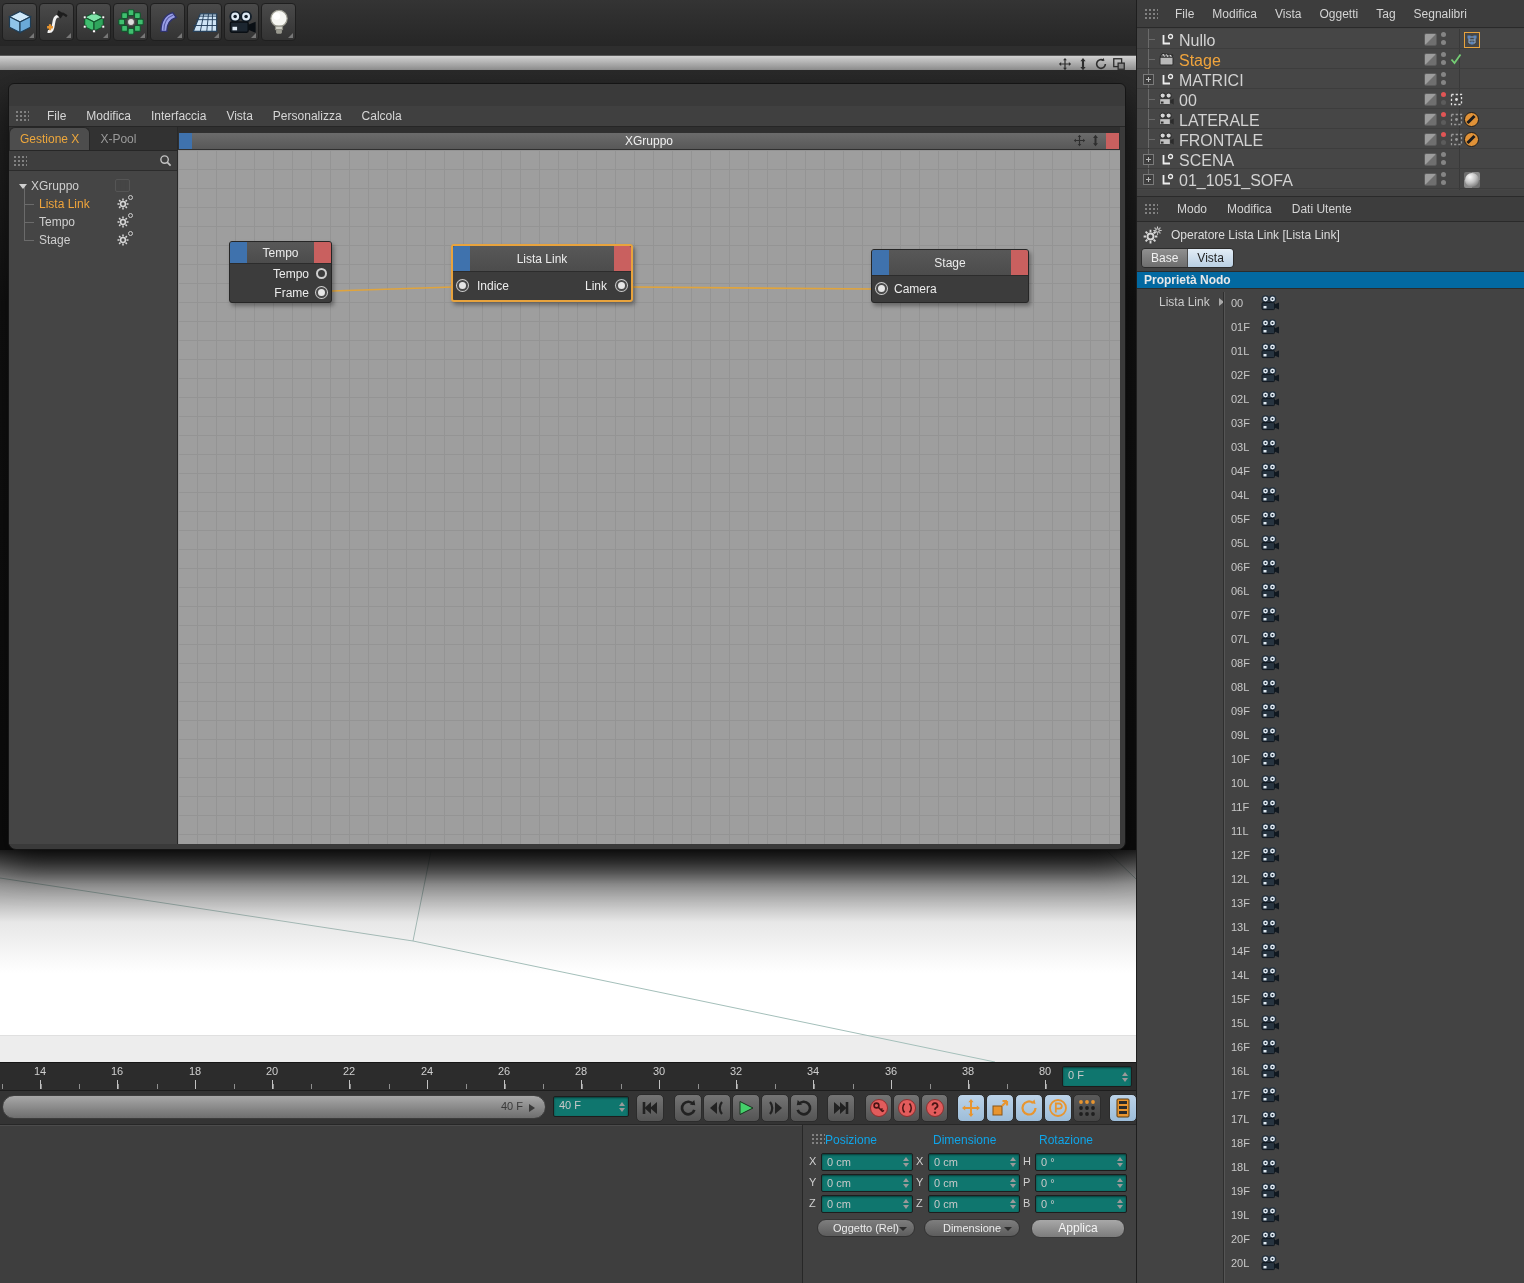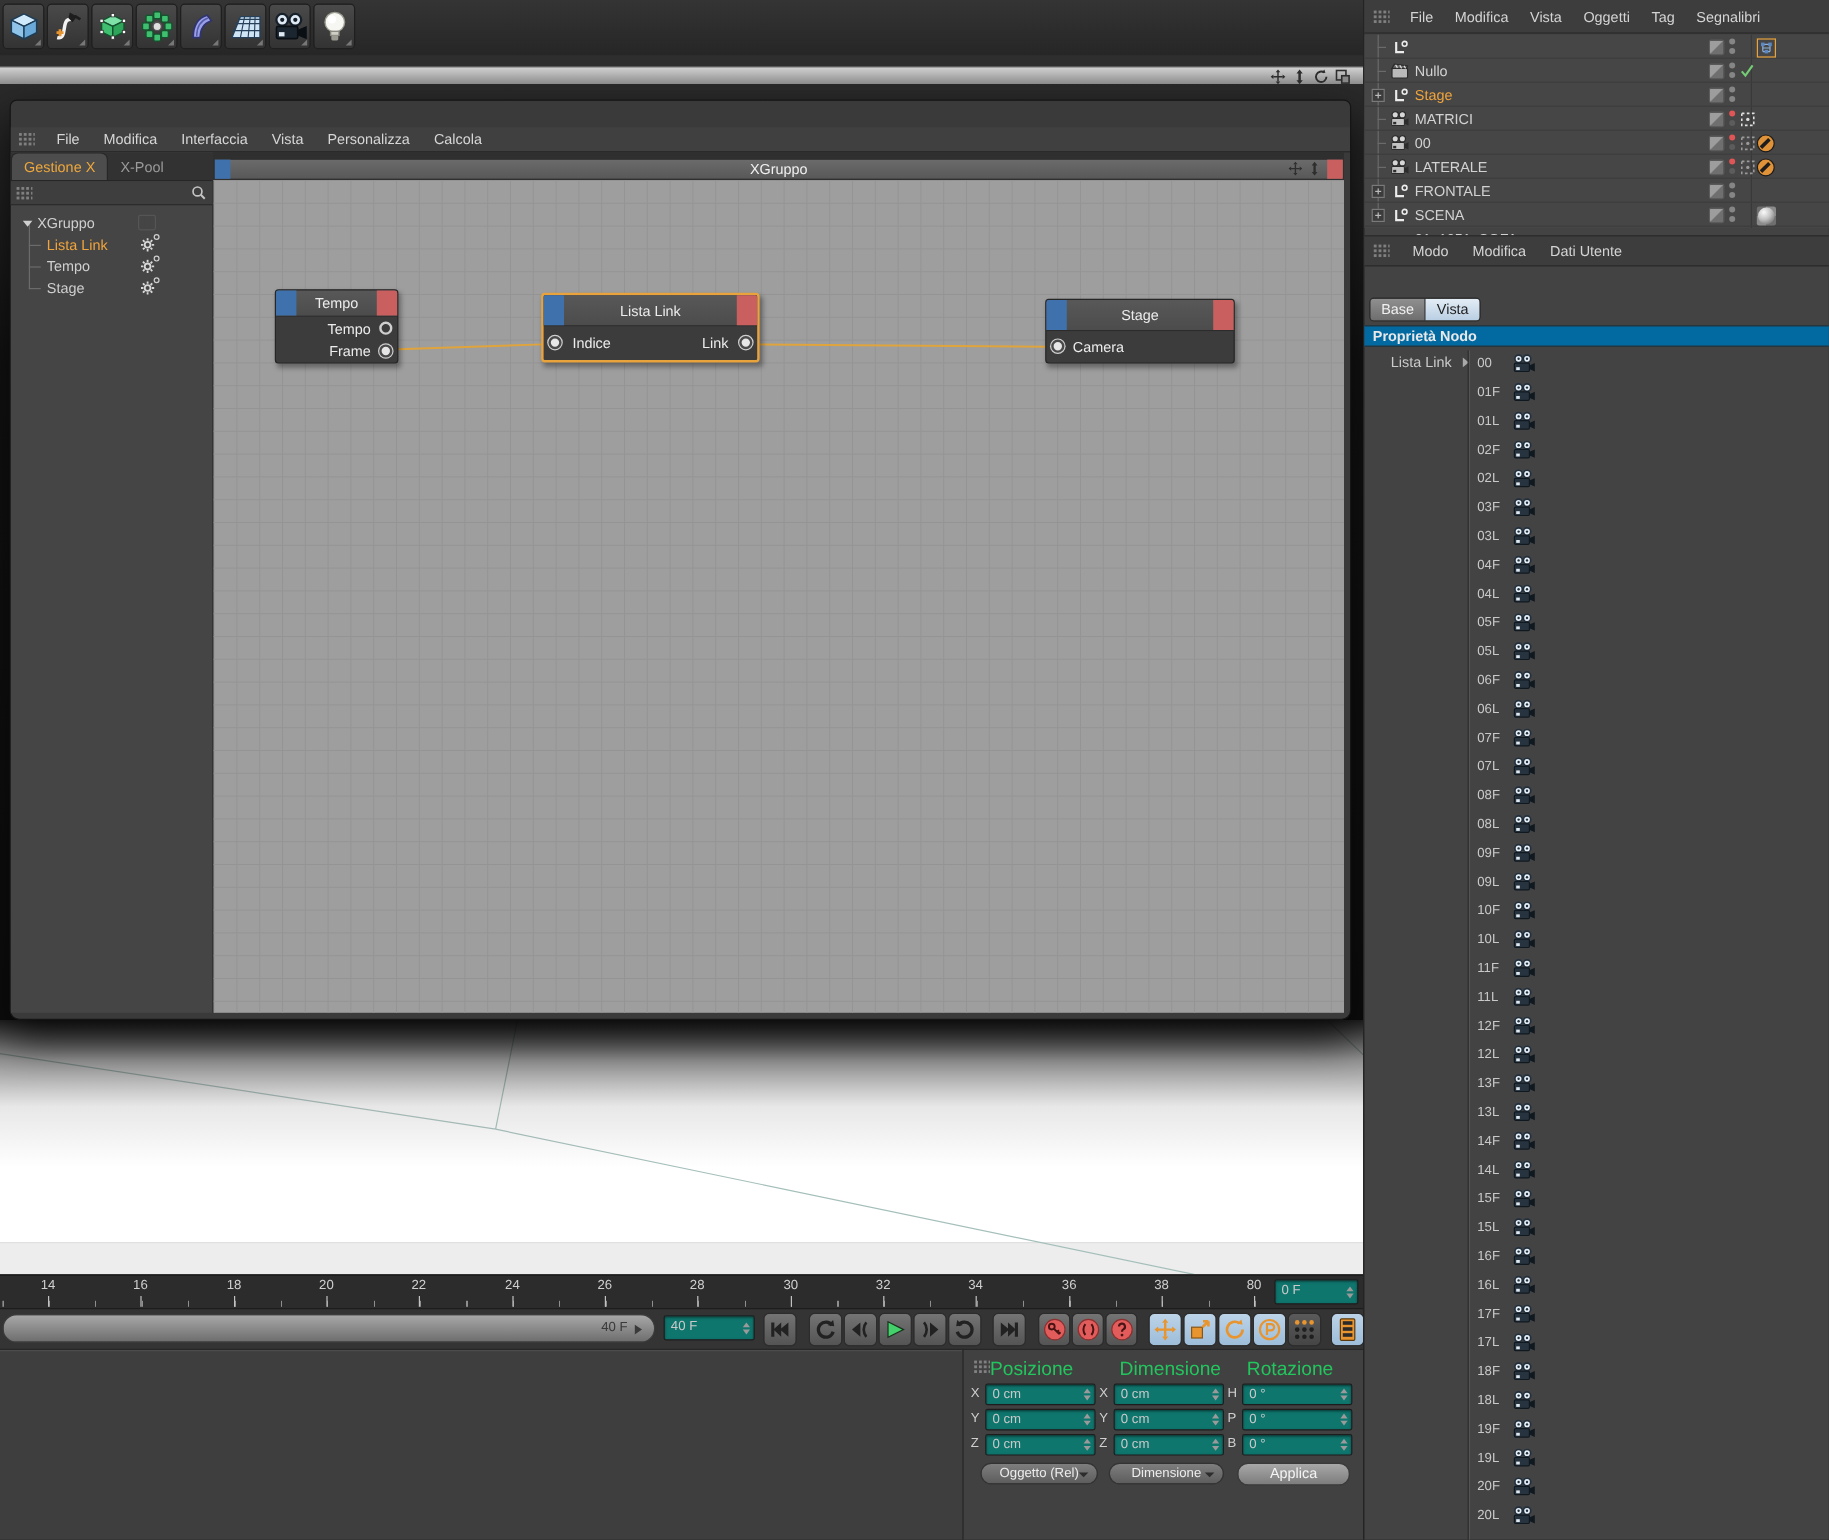--- a/index.html
+++ b/index.html
@@ -120,21 +120,21 @@
     background:linear-gradient(#747474,#545454); border:1px solid #2c2c2c;
     display:flex; align-items:center; justify-content:center; }
   .tbtn.blue { background:linear-gradient(#bcd3e8,#9dbdd9); }
   .tbtn.dark { background:linear-gradient(#5a5a5a,#454545); }
 
   
   .bl-panel { position:absolute; left:0; top:1124px; width:802px; height:159px; background:#3e3e3e;
     border-top:1px solid #272727; box-shadow:inset 0 1px 0 #4c4c4c; }
   .coords { position:absolute; left:802px; top:1124px; width:334px; height:159px; background:#414141;
     border-top:1px solid #272727; border-left:1px solid #272727; font-size:11px; color:#d6d6d6; }
-  .coords .hdr { position:absolute; top:8px; font-size:16px; color:#22c55e; }
+  .coords .hdr { position:absolute; top:8px; font-size:12px; color:#0ea5e9; }
   .coords .grip { position:absolute; left:8px; top:8px; }
   .crow { position:absolute; height:18px; }
   .crow .kl { position:absolute; left:0; top:2px; color:#cfcfcf; }
   .crow .fld { position:absolute; left:12px; top:0; width:92px; height:18px; }
   .cdrop { position:absolute; height:18px; border-radius:9px; background:linear-gradient(#7e7e7e,#5d5d5d);
     border:1px solid #333; color:#ececec; font-size:11px; line-height:16px; text-align:center; }
   .cdrop .car { position:absolute; right:7px; top:7px; width:0; height:0;
     border-left:4px solid transparent; border-right:4px solid transparent; border-top:4px solid #2d2d2d; }
   .capply { position:absolute; height:19px; border-radius:9px; background:linear-gradient(#a8a8a8,#7c7c7c);
     border:1px solid #3a3a3a; color:#f4f4f4; font-size:12px; line-height:17px; text-align:center; }
@@ -147,21 +147,21 @@
   .rmenu span.mi { padding:0 9px; }
   .om-rows { position:absolute; left:0; top:29px; right:0; height:161px; background:#464646; }
   .om-vline { position:absolute; left:11px; top:0; bottom:14px; width:1px; background:#6a6a6a; }
   .om-coldiv { position:absolute; left:322px; top:0; bottom:0; width:1px; background:#393939; }
   .om-row { position:relative; height:20px; border-bottom:1px solid #3d3d3d; }
   .om-row .stub { position:absolute; left:11px; top:10px; width:7px; height:1px; background:#6a6a6a; }
   .om-exp { position:absolute; left:6px; top:5px; width:11px; height:11px; background:#3c3c3c; border:1px solid #7a7a7a;
     background-image:linear-gradient(#bbb,#bbb), linear-gradient(#bbb,#bbb);
     background-size:5px 1px, 1px 5px; background-position:center center; background-repeat:no-repeat; }
   .om-icon { position:absolute; left:21px; top:2px; width:17px; height:16px; display:flex; align-items:center; justify-content:center; }
-  .om-label { position:absolute; left:42px; top:3px; font-size:12px; color:#d2d2d2; white-space:nowrap;margin-top:20px; }
+  .om-label { position:absolute; left:42px; top:3px; font-size:16px; color:#d2d2d2; white-space:nowrap; }
   .om-label.sel { color:#f0a43c; }
   .om-layer { position:absolute; left:287px; top:4px; width:13px; height:13px; border-radius:2px; border:1px solid #5b5b5b;
     background:linear-gradient(135deg, #9d9d9d 46%, #6f6f6f 54%); }
   .om-dots { position:absolute; left:304px; top:3px; width:6px; height:14px; }
   .om-dots i { position:absolute; left:0; width:5px; height:5px; border-radius:50%; background:#858585; }
   .om-dots i.t { top:0; } .om-dots i.b { top:8px; }
   .om-dots.red i.t { background:#e05555; } .om-dots.red i.b { background:#5c5c5c; }
   .om-extra { position:absolute; left:312px; top:3px; width:14px; height:14px; display:flex; align-items:center; justify-content:center; }
   .om-extra.dim { opacity:.55; }
   .om-tag { position:absolute; left:326px; top:2px; width:17px; height:17px; display:flex; align-items:center; justify-content:center; }
@@ -1040,20 +1040,31 @@
     <div class="modebar">
       <span class="grip"></span>
       <span style="display:flex">
 
       <span class="mi">Modo</span>
           <span class="mi">Modifica</span>
           <span class="mi">Dati Utente</span>
         </span>
     </div>
 
+    <div class="attrhead">
+      <span class="gears">
+        <svg width="15" height="15" viewBox="0 0 12 12" style="position:absolute; left:0; top:3px">
+            <use href="#sym-gear"></use>
+          </svg>
+        <svg width="9" height="9" viewBox="0 0 12 12" style="position:absolute; left:10px; top:0">
+            <use href="#sym-gear"></use>
+          </svg>
+      </span>
+      <span>Operatore Lista Link [Lista Link]</span>
+    </div>
 
     <div class="atabs">
 
     <span class="atab off">Base</span>
         <span class="atab on">Vista</span>
       </div>
 
     <div class="prophead">
       <span>Proprietà Nodo</span>
     </div>

